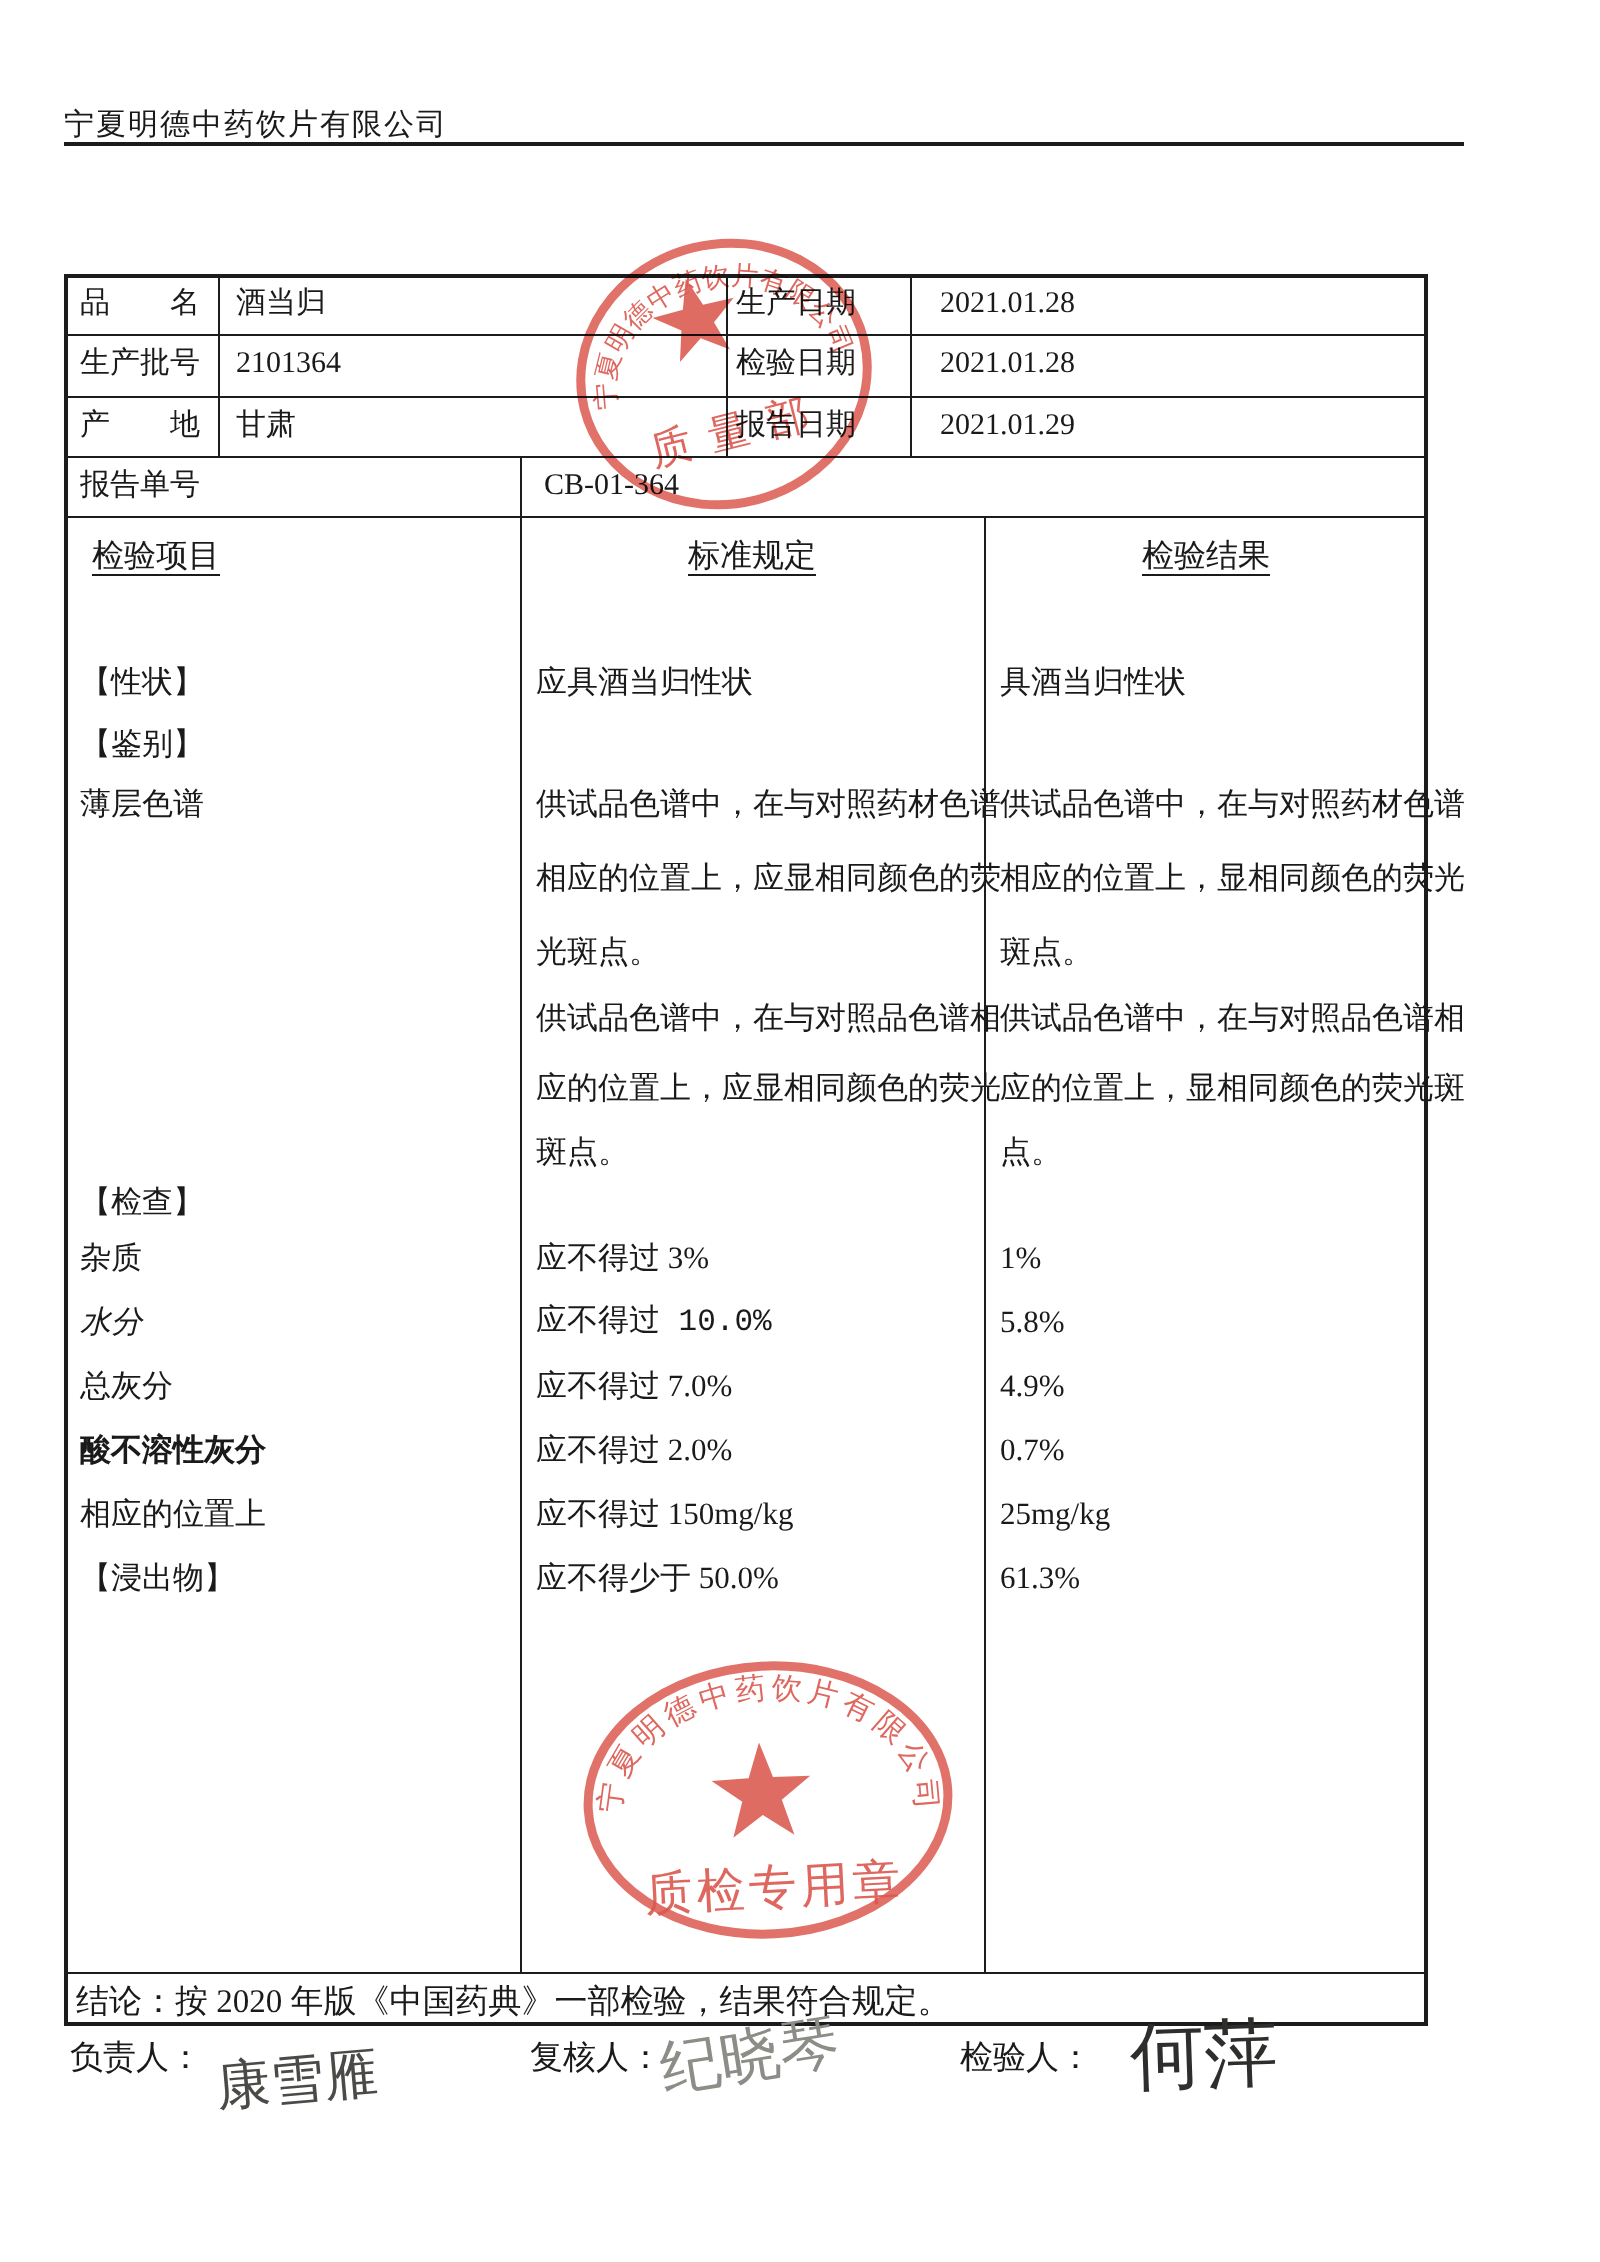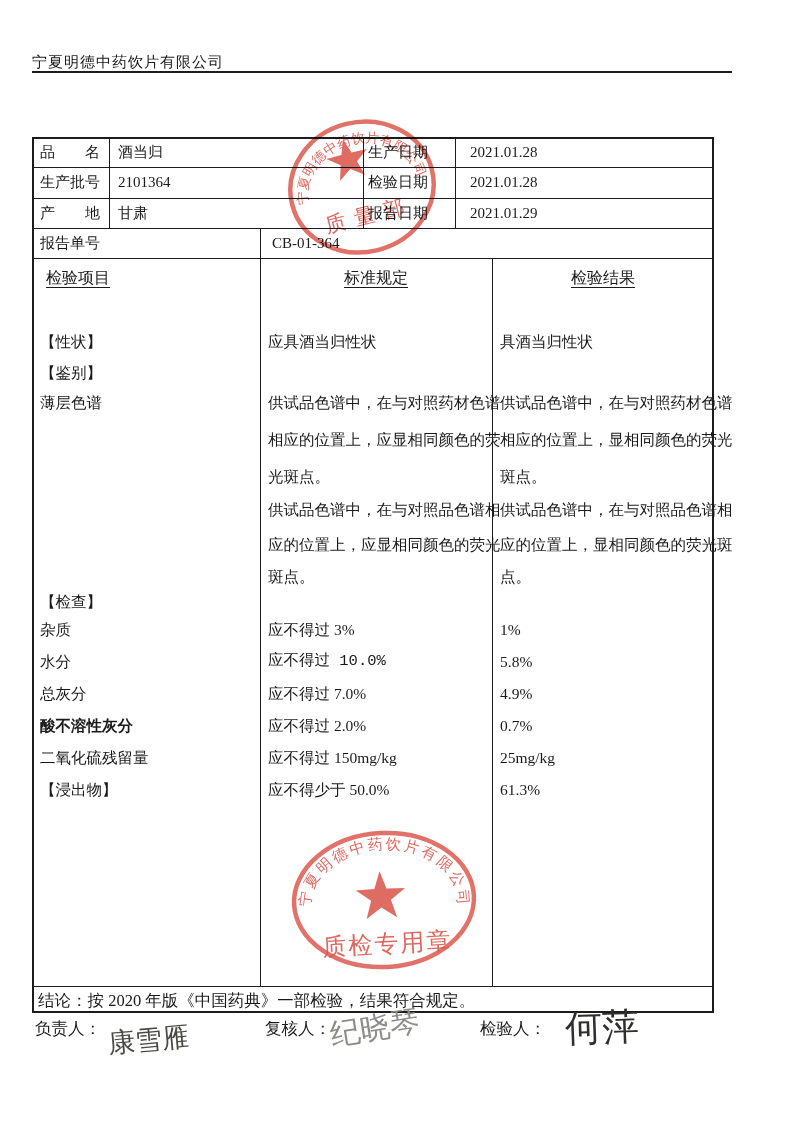--- a/index.html
+++ b/index.html
@@ -96,33 +96,33 @@
   <div class="abs cell-sm" style="left:500px;top:500px;">供试品色谱中，在与对照品色谱相</div>
   <div class="abs cell-sm" style="left:500px;top:535px;">应的位置上，显相同颜色的荧光斑</div>
   <div class="abs cell-sm" style="left:500px;top:567px;">点。</div>
 
   <div class="abs cell-sm" style="left:40px;top:592px;">【检查】</div>
 
   <div class="abs cell-sm" style="left:40px;top:620px;">杂质</div>
   <div class="abs cell-sm" style="left:268px;top:620px;">应不得过 3%</div>
   <div class="abs cell-sm" style="left:500px;top:620px;">1%</div>
 
-  <div class="abs cell-sm" style="left:40px;top:652px;">水分</div>
+  <div class="abs cell-sm" style="left:40px;top:652px;font-style:italic;">水分</div>
   <div class="abs cell-sm" style="left:268px;top:652px;font-family:Liberation Mono, monospace;">应不得过 10.0%</div>
   <div class="abs cell-sm" style="left:500px;top:652px;">5.8%</div>
 
   <div class="abs cell-sm" style="left:40px;top:684px;">总灰分</div>
   <div class="abs cell-sm" style="left:268px;top:684px;">应不得过 7.0%</div>
   <div class="abs cell-sm" style="left:500px;top:684px;">4.9%</div>
 
   <div class="abs cell-sm" style="left:40px;top:716px;font-weight:bold;">酸不溶性灰分</div>
   <div class="abs cell-sm" style="left:268px;top:716px;">应不得过 2.0%</div>
   <div class="abs cell-sm" style="left:500px;top:716px;">0.7%</div>
 
-  <div class="abs cell-sm" style="left:40px;top:748px;">二氧化硫残留量</div>
+  <div class="abs cell-sm" style="left:40px;top:748px;">相应的位置上</div>
   <div class="abs cell-sm" style="left:268px;top:748px;">应不得过 150mg/kg</div>
   <div class="abs cell-sm" style="left:500px;top:748px;">25mg/kg</div>
 
   <div class="abs cell-sm" style="left:40px;top:780px;">【浸出物】</div>
   <div class="abs cell-sm" style="left:268px;top:780px;">应不得少于 50.0%</div>
   <div class="abs cell-sm" style="left:500px;top:780px;">61.3%</div>
 
   <div class="abs concl" style="left:38px;top:990px;">
     <span>结论：</span><span>按 2020 年版《中国药典》一部检验，结果符合规定。</span>
   </div>

